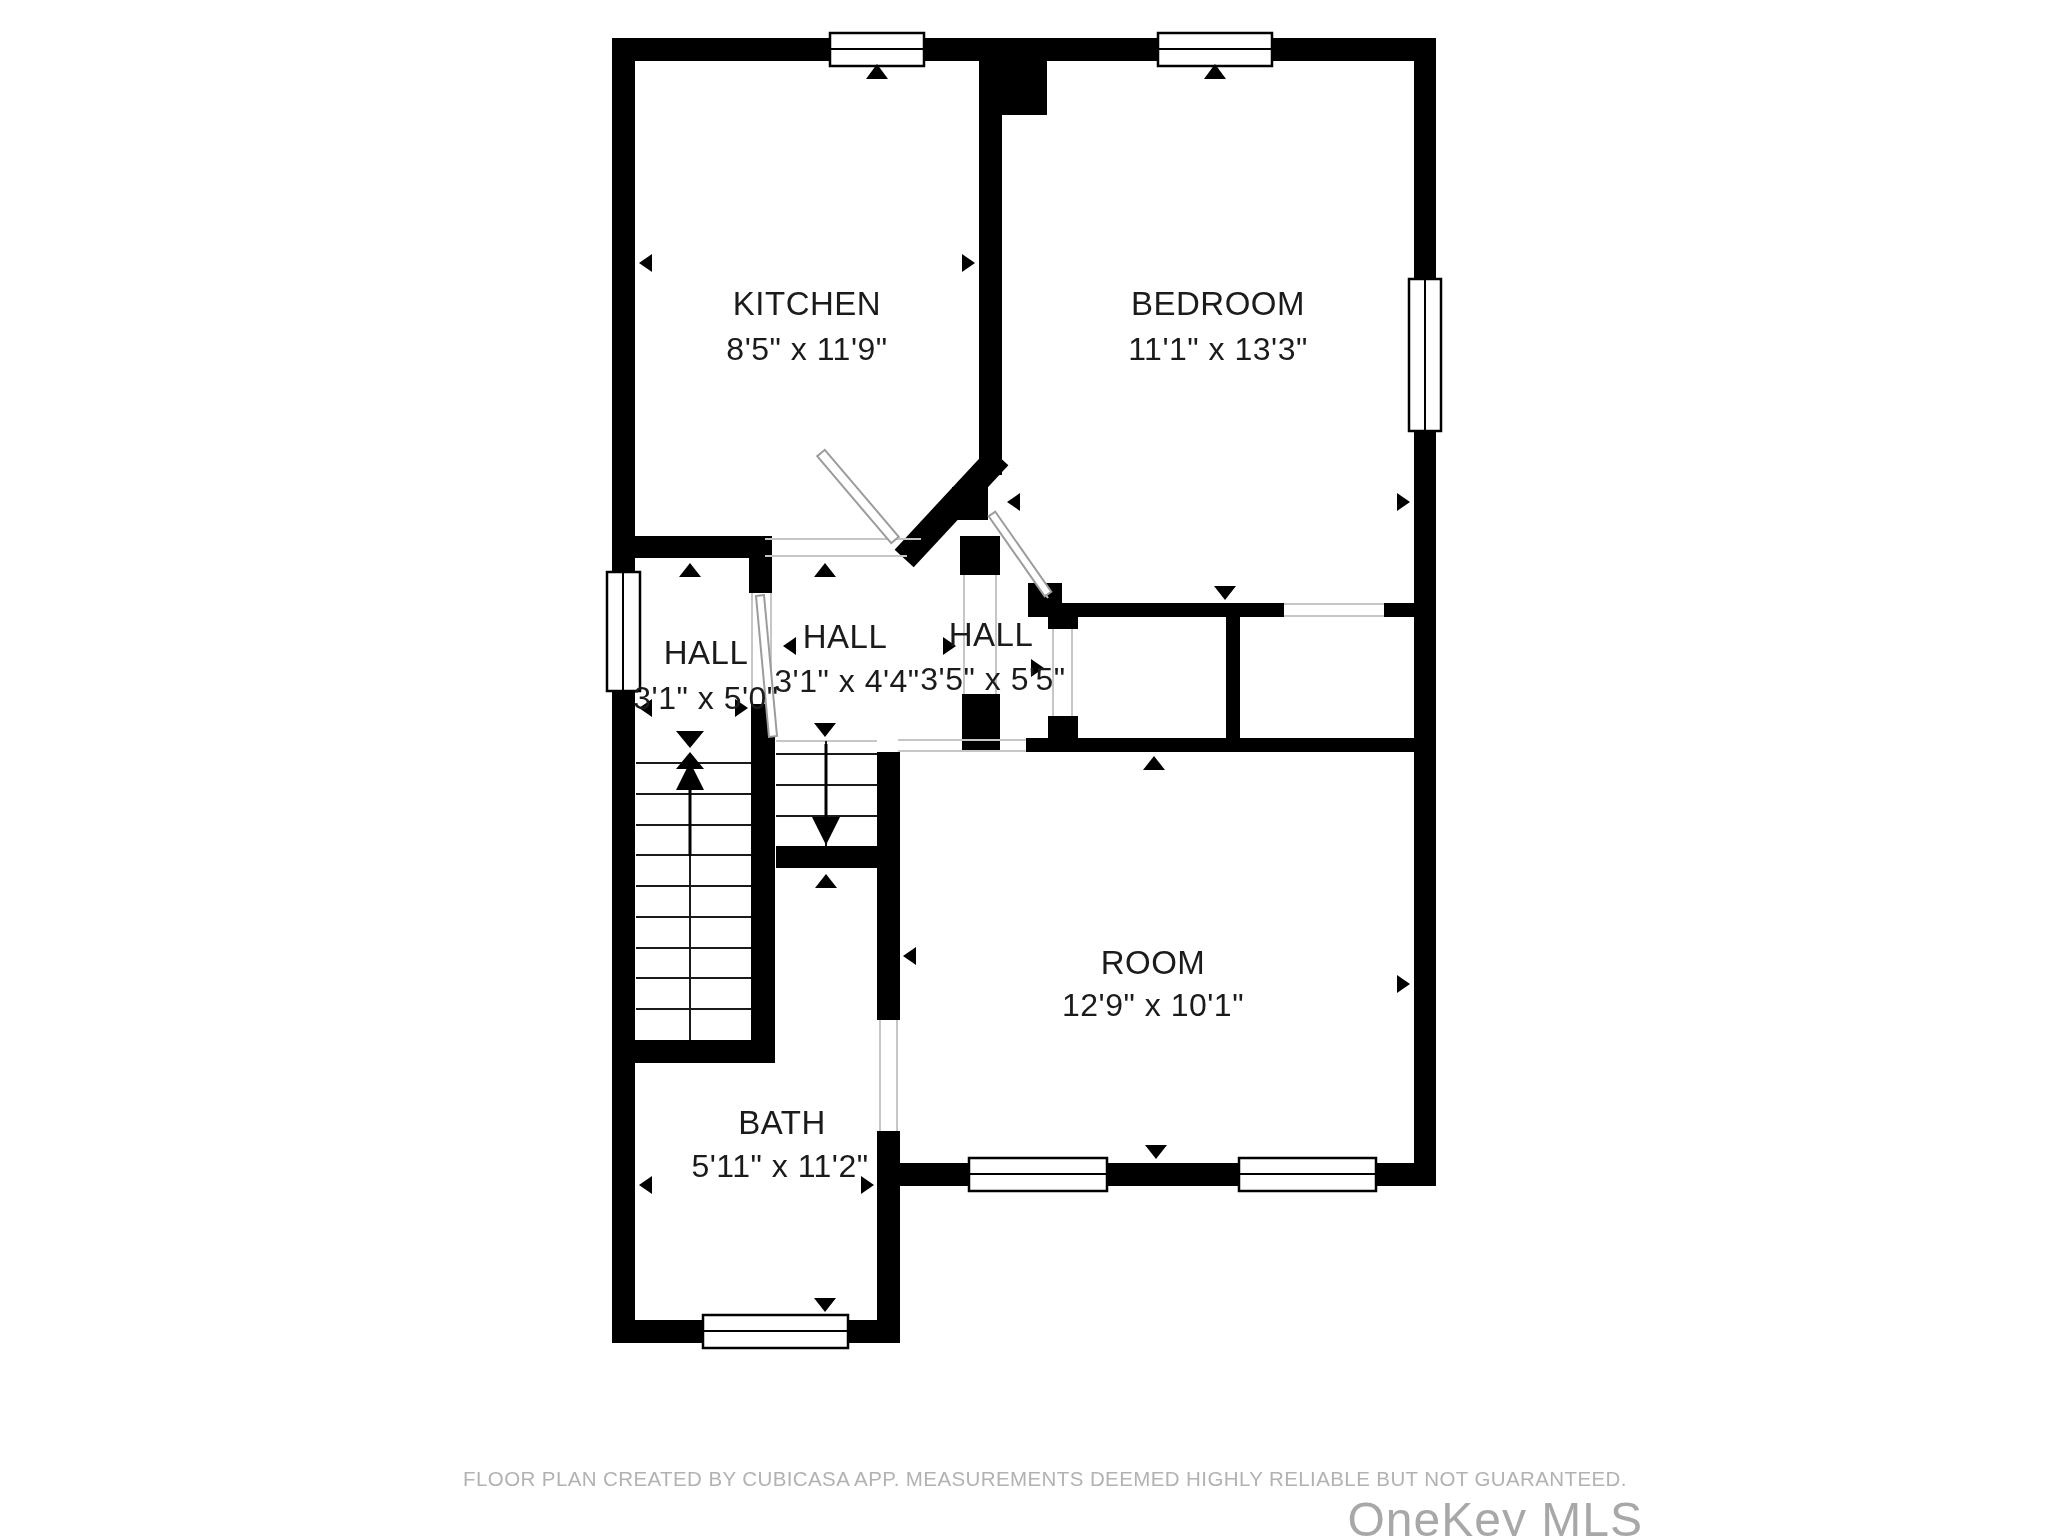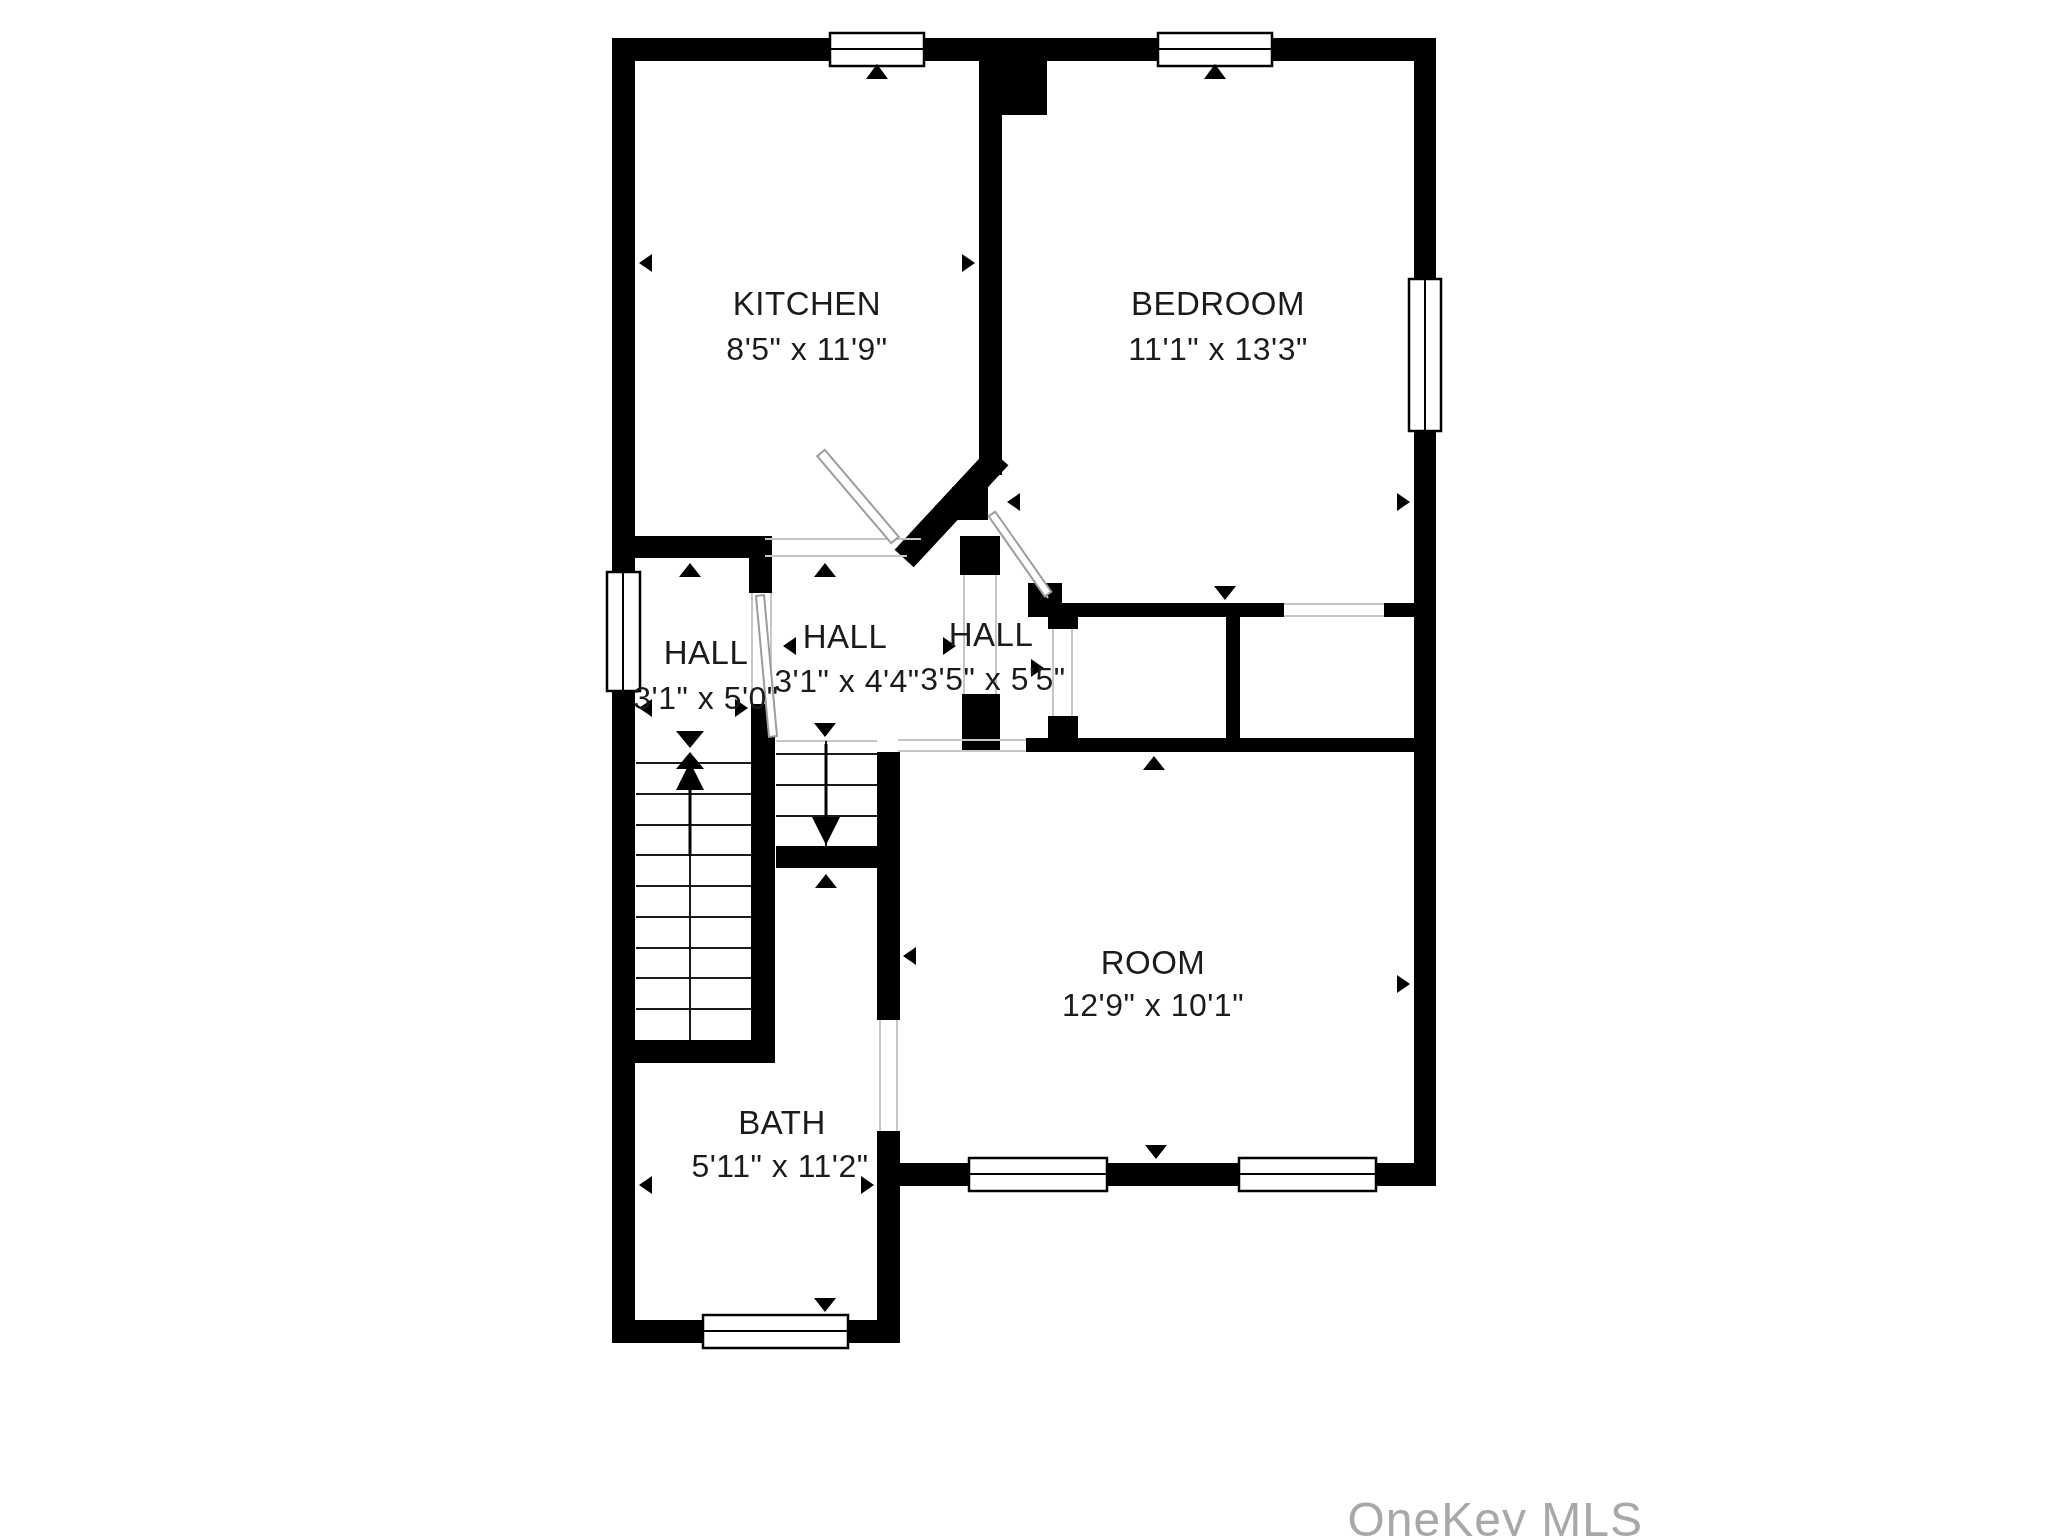--- a/index.html
+++ b/index.html
@@ -179,14 +179,15 @@
       <text class="rdims" x="993" y="690">3'5" x 5'5"</text>
 
       <text class="rname" x="1153" y="974">ROOM</text>
       <text class="rdims" x="1153" y="1016">12'9" x 10'1"</text>
 
       <text class="rname" x="782" y="1134">BATH</text>
       <text class="rdims" x="780" y="1177">5'11" x 11'2"</text>
     </g>
   </svg>
 
+  <div class="footer">FLOOR PLAN CREATED BY CUBICASA APP. MEASUREMENTS DEEMED HIGHLY RELIABLE BUT NOT GUARANTEED.</div>
   <div class="watermark">OneKey MLS</div>
 </div>
 
 </body></html>

